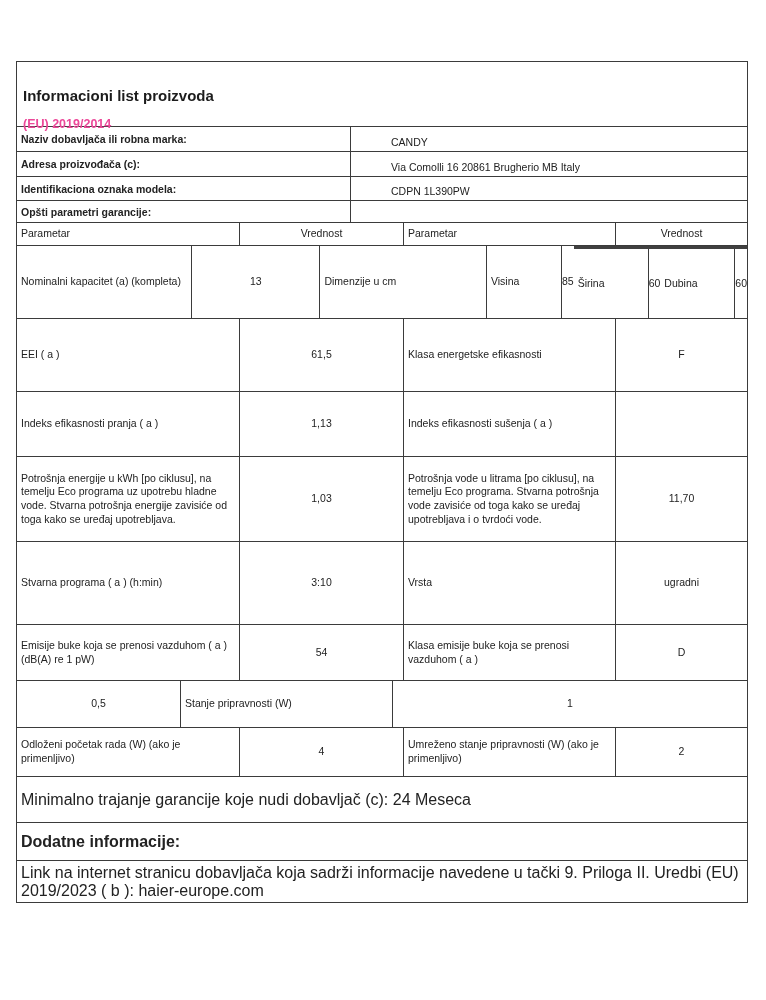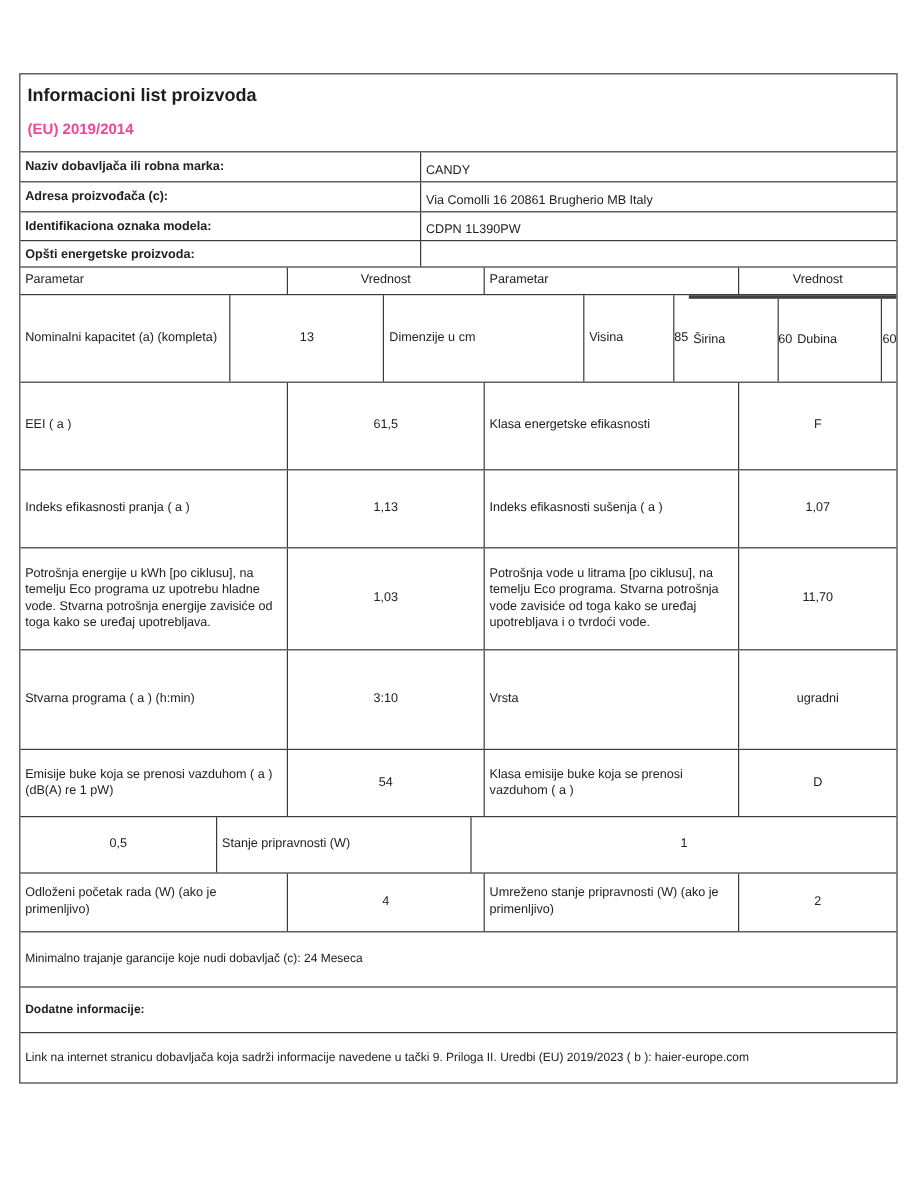--- a/index.html
+++ b/index.html
@@ -24,20 +24,21 @@
   
   .title-block {
     height: 64px;
     box-sizing: border-box;
     padding: 9px 6px 0 6px;
   }
   .doc-title {
     font-size: 15px;
     font-weight: bold;
     color: #1c1c1c;
+    margin-top: 16px;
   }
   .doc-reg {
     font-size: 12.5px;
     font-weight: bold;
     margin-top: 13px;
     color: #ec4899;
   }
   
   .info-row {
     display: flex;
@@ -53,20 +54,21 @@
     display: flex;
     align-items: center;
     padding-left: 4px;
   }
   .info-value {
     flex: 1;
     font-size: 10.5px;
     display: flex;
     align-items: flex-end;
     padding: 0 2px 3px 4px;
+    margin-left: 36px;
   }
   
   .t-row {
     display: flex;
     border-top: 1px solid #3b3b3b;
     align-items: stretch;
   }
   .c1, .c2, .c3, .c4 {
     box-sizing: border-box;
     font-size: 10.5px;
@@ -124,21 +126,21 @@
     justify-content: center;
     font-size: 10.5px;
   }
   
   .footer-row {
     border-top: 1px solid #3b3b3b;
     display: flex;
     align-items: center;
     padding-left: 4px;
     padding-right: 6px;
-    font-size: 10px;
+    font-size: 16px;
     box-sizing: content-box;
   }
   .bold { font-weight: bold; }
 </style>
 </head>
 <body>
 
 <div class="sheet">
 
   <div class="title-block">
@@ -152,21 +154,21 @@
   </div>
   <div class="info-row" style="height:24px">
     <div class="info-label">Adresa proizvođača (c):</div>
     <div class="info-value">Via Comolli 16 20861 Brugherio MB Italy</div>
   </div>
   <div class="info-row" style="height:23px">
     <div class="info-label">Identifikaciona oznaka modela:</div>
     <div class="info-value">CDPN 1L390PW</div>
   </div>
   <div class="info-row" style="height:21px">
-    <div class="info-label">Opšti energetske proizvoda:</div>
+    <div class="info-label">Opšti parametri garancije:</div>
     <div class="info-value"></div>
   </div>
 
   <div class="t-row" style="height:22px">
     <div class="c1 cell-head-left">Parametar</div>
     <div class="c2 cell-head-center">Vrednost</div>
     <div class="c3 cell-head-left">Parametar</div>
     <div class="c4 cell-head-center">Vrednost</div>
   </div>
 
@@ -196,21 +198,20 @@
     <div class="c1 cell-param">EEI ( a )</div>
     <div class="c2 cell-value">61,5</div>
     <div class="c3 cell-param">Klasa energetske efikasnosti</div>
     <div class="c4 cell-value">F</div>
   </div>
 
   <div class="t-row" style="height:64px">
     <div class="c1 cell-param">Indeks efikasnosti pranja ( a )</div>
     <div class="c2 cell-value">1,13</div>
     <div class="c3 cell-param">Indeks efikasnosti sušenja ( a )</div>
-    <div class="c4 cell-value">1,07</div>
   </div>
 
   <div class="t-row" style="height:84px">
     <div class="c1 cell-param">Potrošnja energije u kWh [po ciklusu], na temelju Eco programa uz upotrebu hladne vode. Stvarna potrošnja energije zavisiće od toga kako se uređaj upotrebljava.</div>
     <div class="c2 cell-value">1,03</div>
     <div class="c3 cell-param">Potrošnja vode u litrama [po ciklusu], na temelju Eco programa. Stvarna potrošnja vode zavisiće od toga kako se uređaj upotrebljava i o tvrdoći vode.</div>
     <div class="c4 cell-value">11,70</div>
   </div>
 
   <div class="t-row" style="height:82px">

